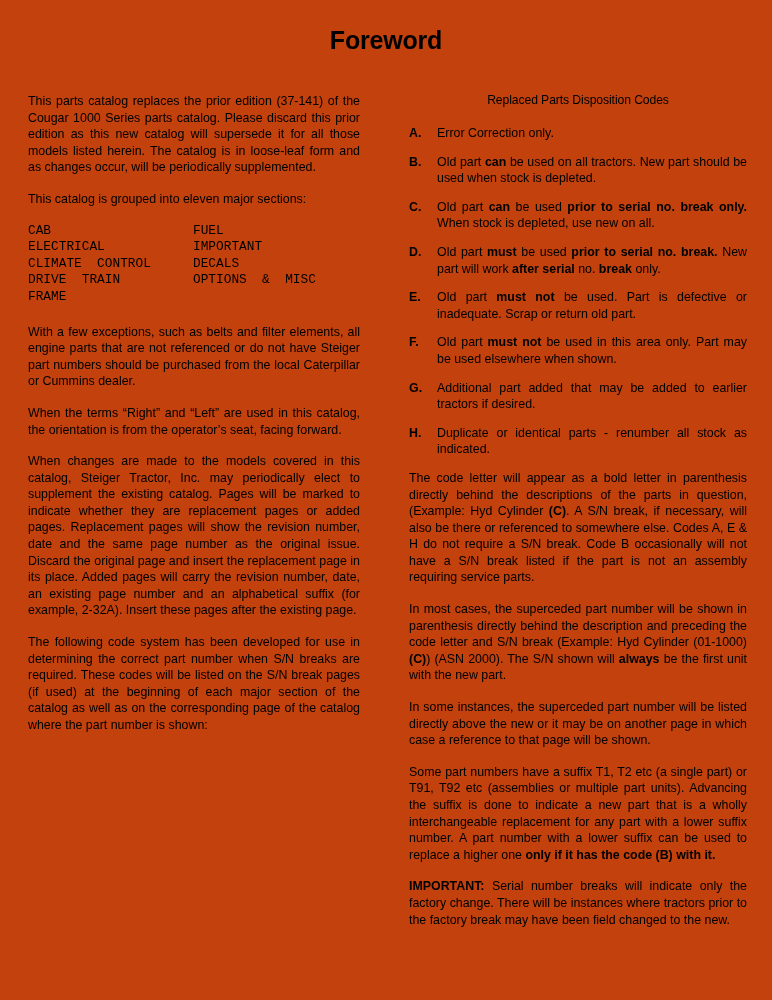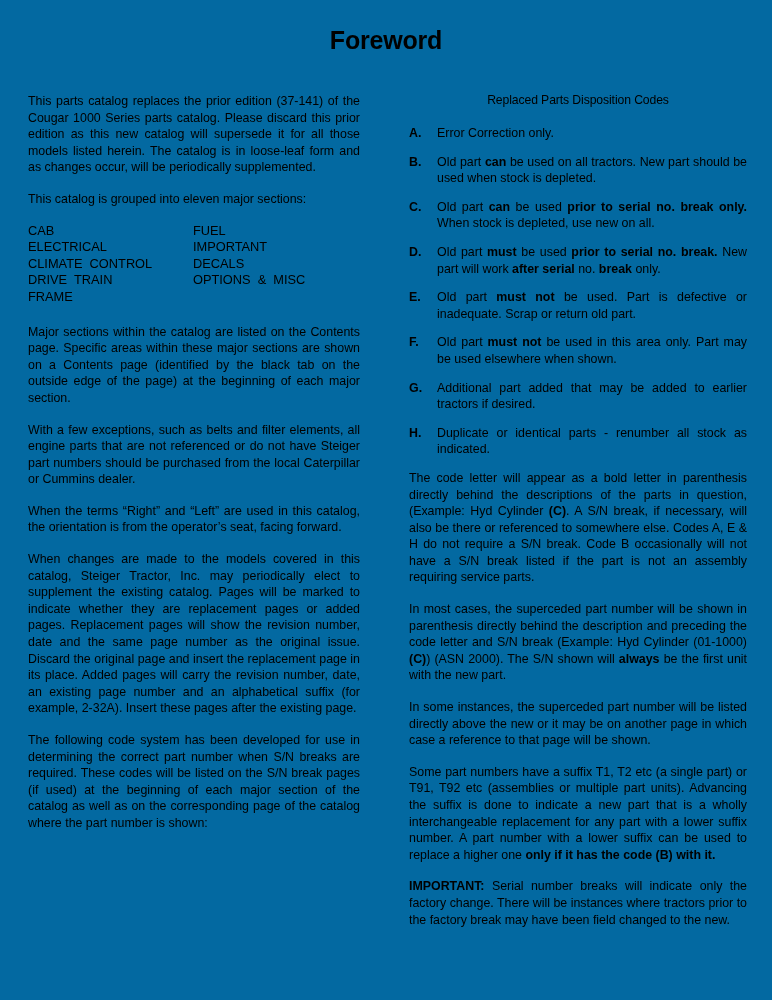--- a/index.html
+++ b/index.html
@@ -13,21 +13,21 @@
     position: relative;
     font-family: "Liberation Sans", sans-serif;
     color: #000000;
     overflow: hidden;
   }
   .page {
     position: absolute;
     left: 0; top: 0;
     width: 772px;
     height: 1000px;
-    background: #0369a1;
+    background: #c2410c;
   }
   .page-title {
     position: absolute;
     left: 0;
     top: 26px;
     width: 772px;
     text-align: center;
     font-size: 25px;
     font-weight: bold;
     letter-spacing: -0.2px;
@@ -51,20 +51,21 @@
     line-height: 16.6px;
     text-align: justify;
     -webkit-hyphens: none;
     hyphens: none;
   }
   p.last { margin-bottom: 0; }
   .sections-table {
     margin: 12px 0 18px 0;
     border-collapse: collapse;
     width: 100%;
+    font-family: Liberation Mono, monospace;
   }
   .sections-table td {
     font-size: 12.8px;
     line-height: 16.6px;
     padding: 0;
     vertical-align: top;
     white-space: pre;
   }
   .sections-table td.c1 { width: 165px; }
   .right-heading {
@@ -124,21 +125,20 @@
           <td class="c1">DRIVE  TRAIN</td>
           <td>OPTIONS  &amp;  MISC</td>
         </tr>
         <tr>
           <td class="c1">FRAME</td>
           <td></td>
         </tr>
       </tbody>
     </table>
 
-    <p>Major sections within the catalog are listed on the Contents page. Specific areas within these major sections are shown on a Contents page (identified by the black tab on the outside edge of the page) at the beginning of each major section.</p>
     <p>With a few exceptions, such as belts and filter elements, all engine parts that are not referenced or do not have Steiger part numbers should be purchased from the local Caterpillar or Cummins dealer.</p>
     <p>When the terms “Right” and “Left” are used in this catalog, the orientation is from the operator’s seat, facing forward.</p>
     <p>When changes are made to the models covered in this catalog, Steiger Tractor, Inc. may periodically elect to supplement the existing catalog. Pages will be marked to indicate whether they are replacement pages or added pages. Replacement pages will show the revision number, date and the same page number as the original issue. Discard the original page and insert the replacement page in its place. Added pages will carry the revision number, date, an existing page number and an alphabetical suffix (for example, 2-32A). Insert these pages after the existing page.</p>
     <p class="last">The following code system has been developed for use in determining the correct part number when S/N breaks are required. These codes will be listed on the S/N break pages (if used) at the beginning of each major section of the catalog as well as on the corresponding page of the catalog where the part number is shown:</p>
   </div>
 
   <div class="col col-right">
     <div class="right-heading">Replaced Parts Disposition Codes</div>
     <div>
         <div class="code-item">

